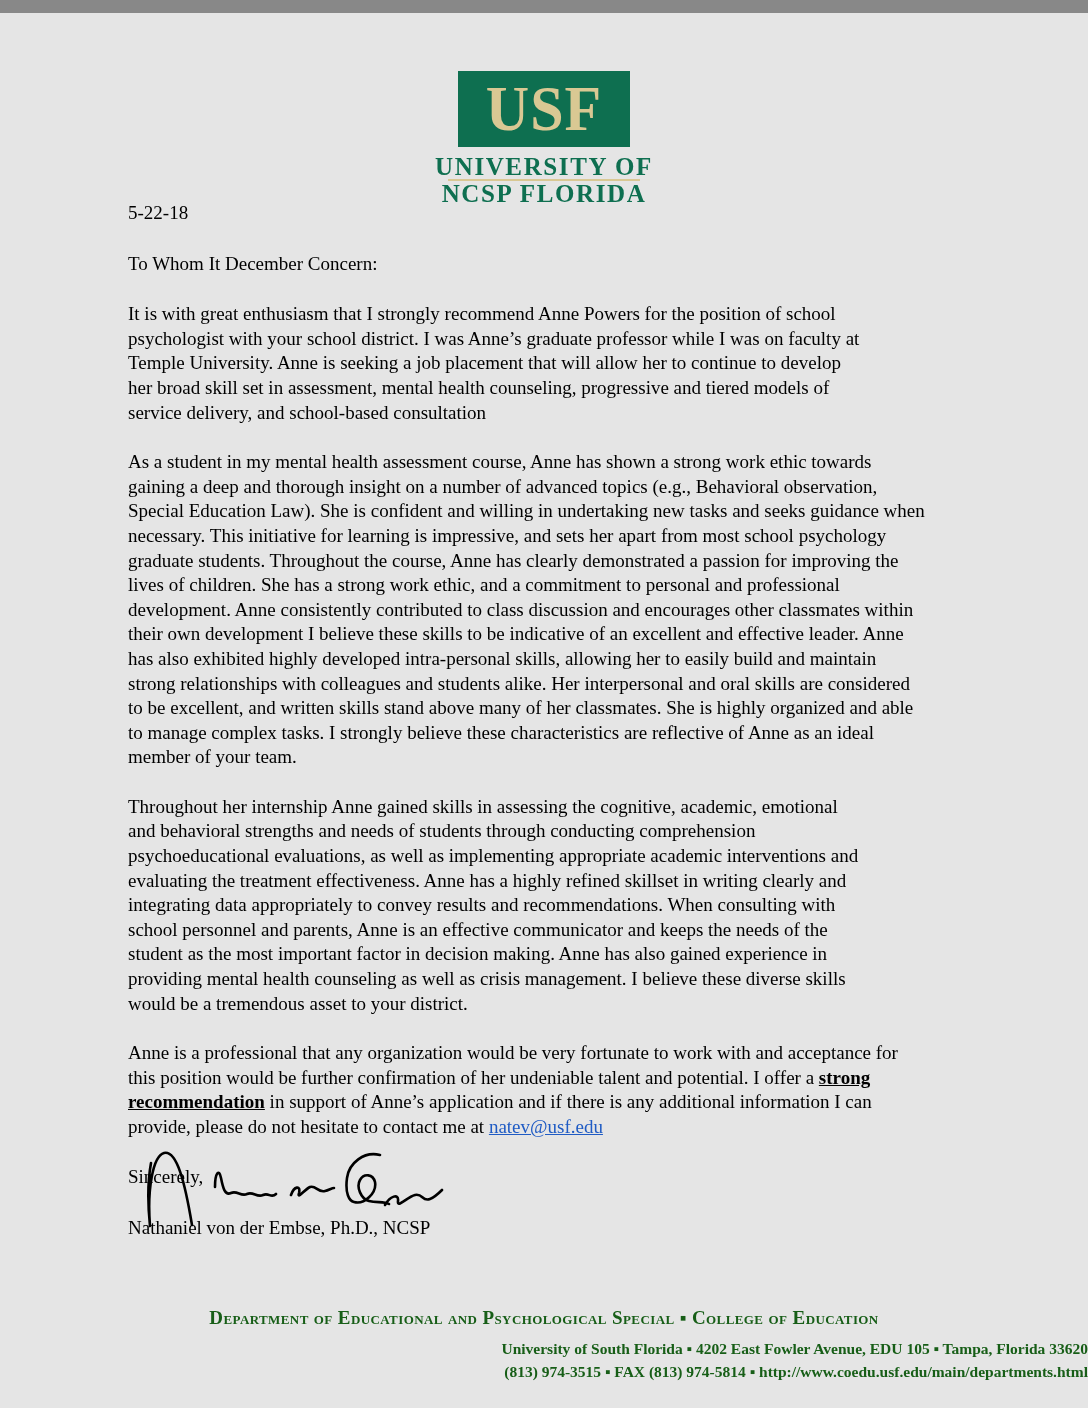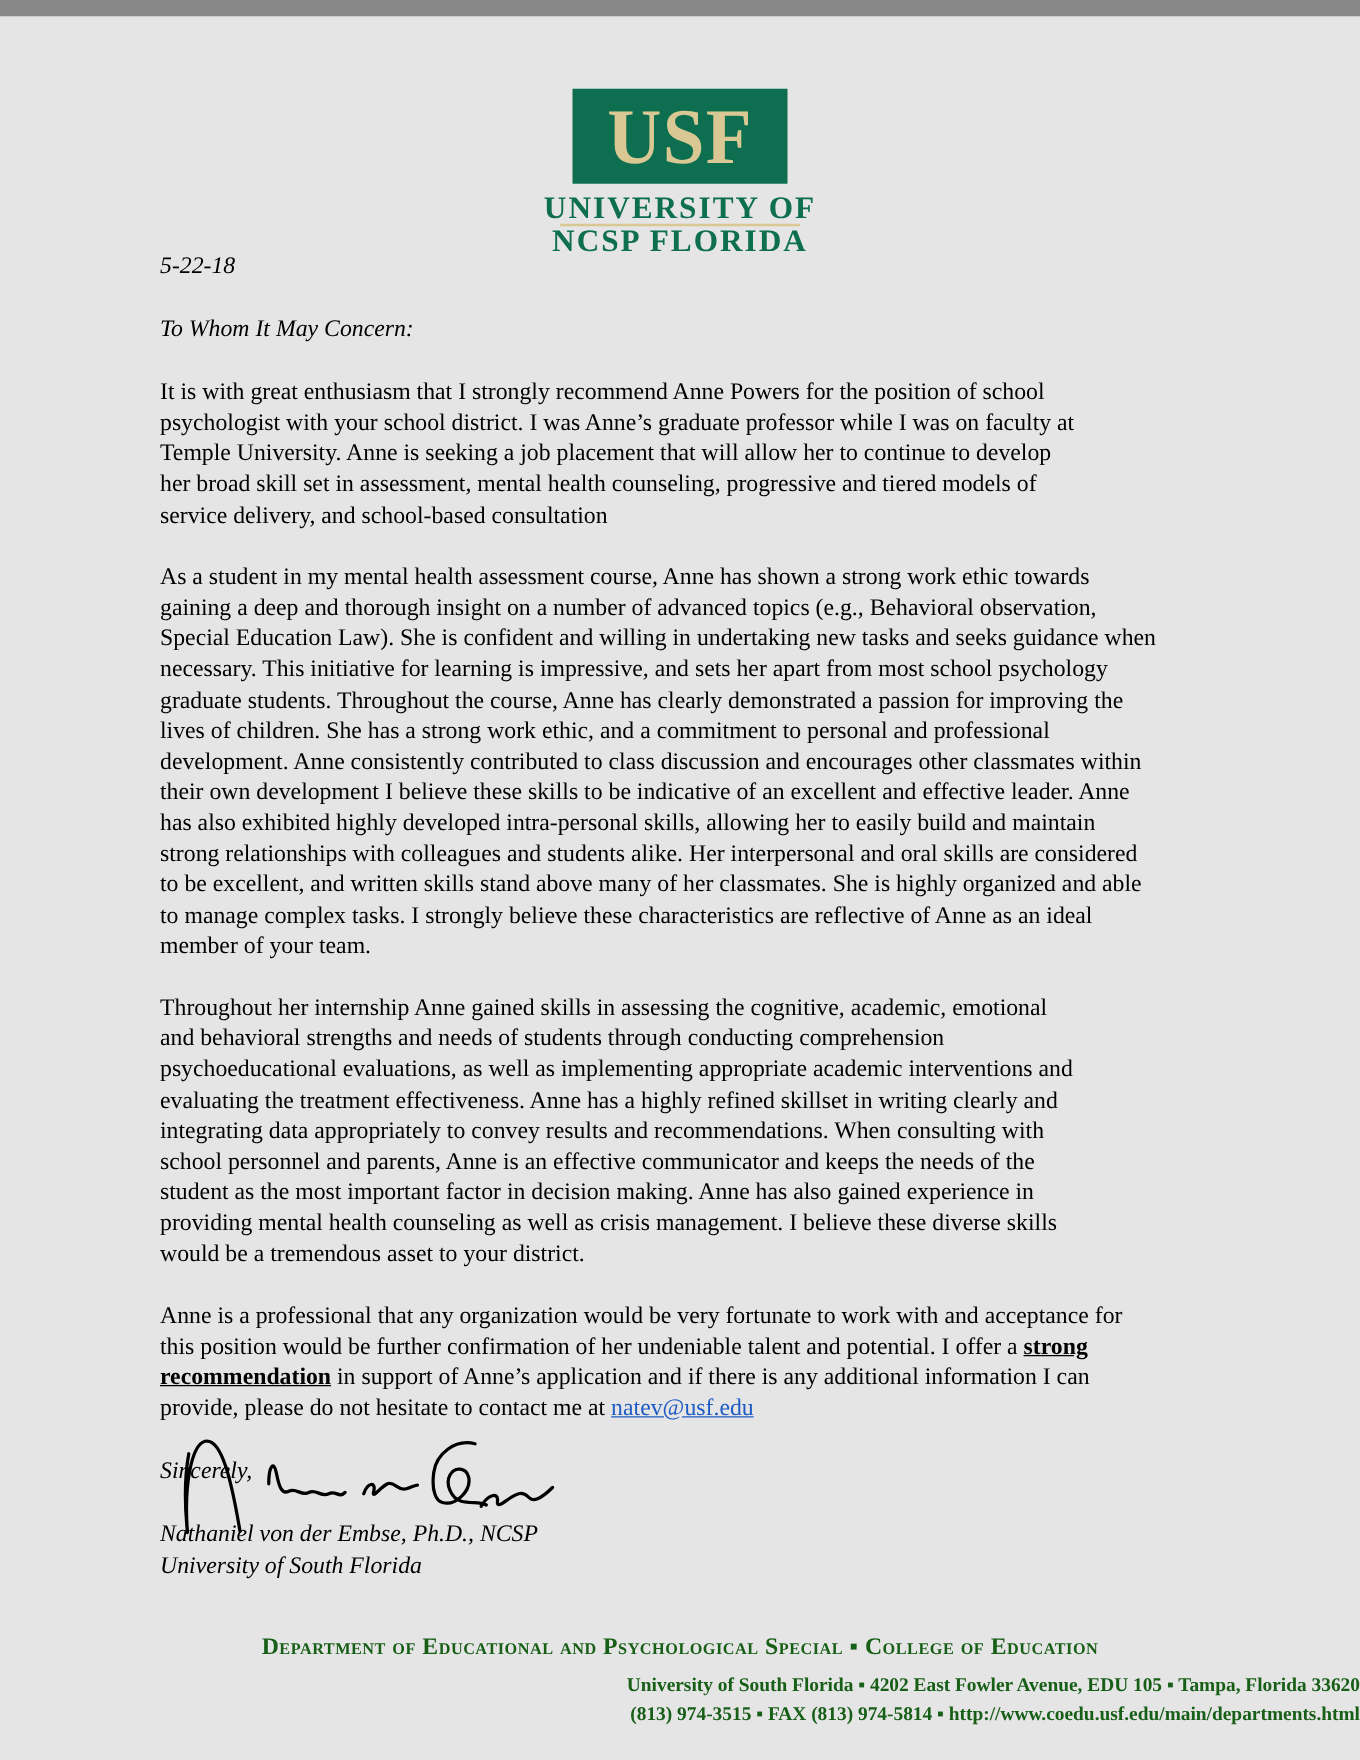--- a/index.html
+++ b/index.html
@@ -58,21 +58,21 @@
 
   
   .content {
     position: absolute;
     left: 128px;
     top: 188px;
     width: 930px;
     font-size: 19px;
     line-height: 24.6px;
   }
-  .line { white-space: pre-line; font-style: italic; }
+  .line { white-space: pre-line; }
   .salutation { margin-top: 26px; }
   .para { white-space: pre-line; }
   .p-first { margin-top: 26px; }
   .para + .para { margin-top: 25px; }
   .closing { margin-top: 25px; }
   .signer { margin-top: 27px; }
   .emph {
     font-weight: 700;
     text-decoration: underline;
     white-space: pre-line;
@@ -124,21 +124,21 @@
     <div class="logo-box">
       <span class="logo-acronym">USF</span>
     </div>
     <div class="logo-uni">UNIVERSITY OF</div>
     <div class="logo-divider"></div>
     <div class="logo-sf">NCSP FLORIDA</div>
   </div>
 
   <div class="content">
     <div class="line">5-22-18</div>
-    <div class="line salutation">To Whom It May Concern:</div>
+    <div class="line salutation">To Whom It December Concern:</div>
 
     <p class="para p-first">It is with great enthusiasm that I strongly recommend Anne Powers for the position of school
 psychologist with your school district. I was Anne’s graduate professor while I was on faculty at
 Temple University. Anne is seeking a job placement that will allow her to continue to develop
 her broad skill set in assessment, mental health counseling, progressive and tiered models of
 service delivery, and school-based consultation</p>
     <p class="para">As a student in my mental health assessment course, Anne has shown a strong work ethic towards
 gaining a deep and thorough insight on a number of advanced topics (e.g., Behavioral observation,
 Special Education Law). She is confident and willing in undertaking new tasks and seeks guidance when
 necessary. This initiative for learning is impressive, and sets her apart from most school psychology
@@ -162,21 +162,20 @@
 would be a tremendous asset to your district.</p>
     <p class="para"><span>Anne is a professional that any organization would be very fortunate to work with and acceptance for
 this position would be further confirmation of her undeniable talent and potential. I offer a </span><span class="emph">strong
 recommendation</span><span> in support of Anne’s application and if there is any additional information I can
 provide, please do not hesitate to contact me at </span><a class="email" href="#">natev@usf.edu</a></p>
 
     <div class="line closing">Sincerely,</div>
 
     <div class="signer">
       <div class="line">Nathaniel von der Embse, Ph.D., NCSP</div>
-      <div class="line">University of South Florida</div>
     </div>
   </div>
 
   <svg class="signature" viewBox="0 0 360 100" aria-hidden="true">
     <path d="M33,22 C29,44 30,66 32,85
              M32,85 C29,48 35,15 46,12 C59,9 67,42 74,84
              M97,46 C97,32 101,27 103,37 C105,47 107,55 113,52 C119,49 123,56 129,53 C135,50 139,57 145,54 C151,51 153,58 158,53
              M173,54 C176,45 183,44 181,52 C179,59 186,49 192,46 C198,44 200,52 207,50 C211,49 214,47 216,47
              M262,14 C246,10 231,22 229,37 C227,52 231,60 236,61 C246,64 259,52 257,41 C255,33 246,32 242,39 C238,46 243,58 251,60 C259,62 266,60 271,63
              M267,64 C272,55 281,52 280,60 C279,68 289,56 297,54 C305,52 304,61 312,58 C317,56 321,52 324,49" stroke="#000" stroke-width="2.6" fill="none" stroke-linecap="round" stroke-linejoin="round"></path>

